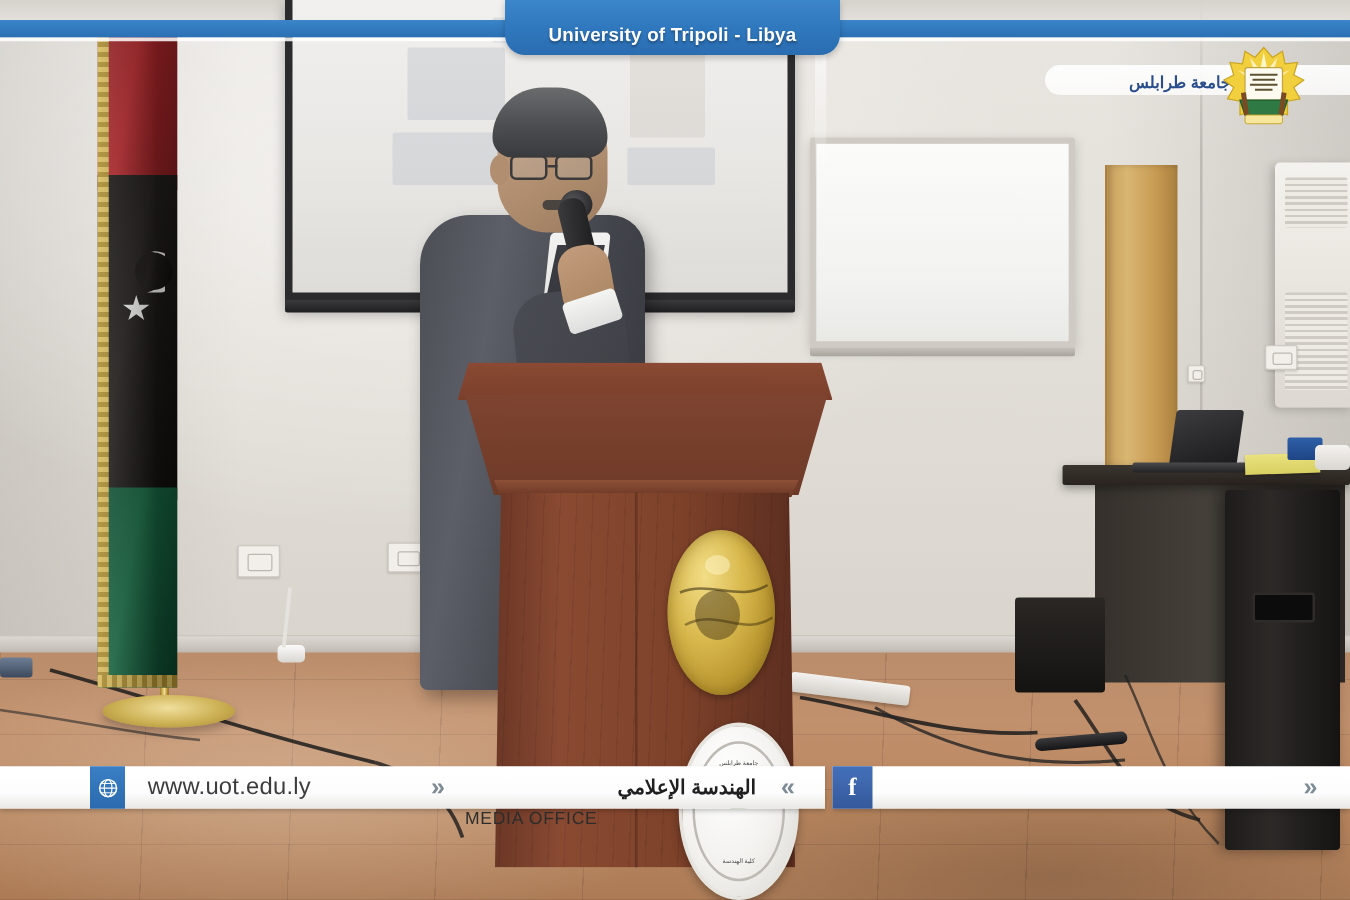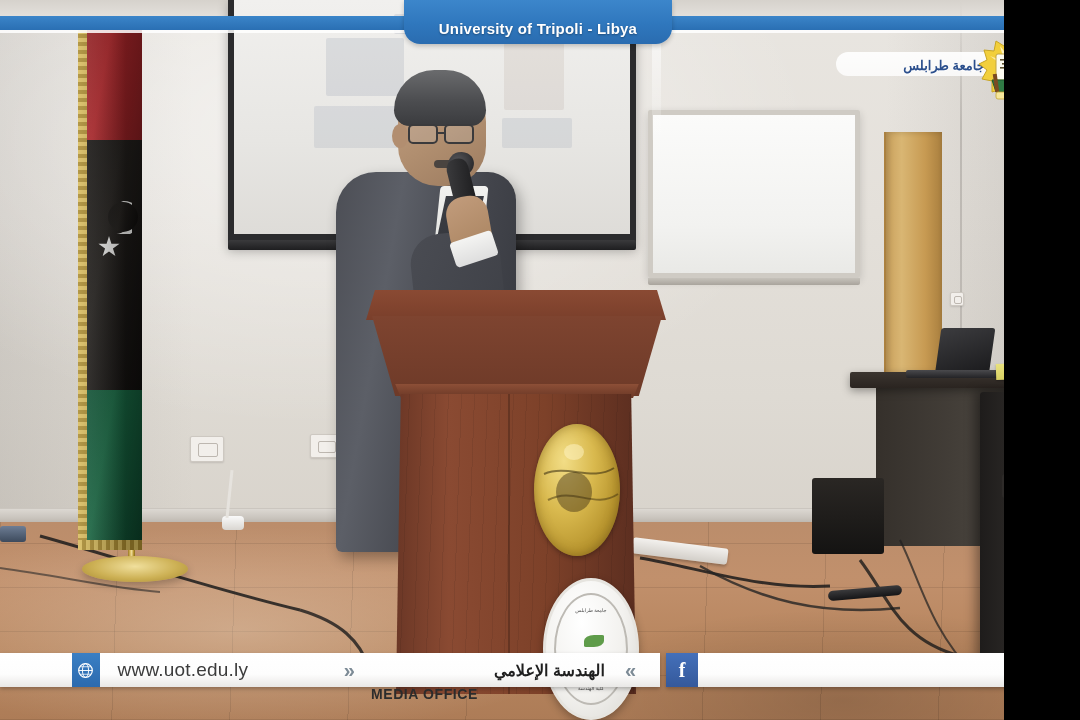--- a/index.html
+++ b/index.html
@@ -5,21 +5,21 @@
   * { box-sizing: border-box; margin: 0; padding: 0; }
   html, body {
     width: 1080px; height: 720px;
     background: #000;
     font-family: "Liberation Sans", sans-serif;
     overflow: hidden;
   }
 
   #stage {
     position: relative;
-    width: 1004px; height: 720px;
+    width: 1080px; height: 720px;
     overflow: hidden;
     background: #c4b5fd;
   }
 
   
   .photo { position: absolute; inset: 0; overflow: hidden; }
 
   
   .wall {
     position: absolute; left: 0; top: 0; width: 1080px; height: 530px;
@@ -433,21 +433,21 @@
     direction: rtl;
     text-shadow: 0 1px 0 rgba(255,255,255,.8);
   }
   .logo-emblem {
     position: absolute; left: 978px; top: 34px; width: 66px; height: 70px;
     z-index: 44;
   }
 
   
   .bottom-bar {
-    position: absolute; left: 0; top: 653px; width: 1080px; height: 34px;
+    position: absolute; left: 0; top: 613px; width: 1080px; height: 34px;
     z-index: 50;
     display: flex; align-items: flex-start;
   }
   .bb-seg {
     background: linear-gradient(180deg,#ffffff 0%,#fdfdfd 62%,#e9e8e6 100%);
     display: flex; align-items: center;
     box-shadow: 0 2px 4px rgba(0,0,0,.25);
     height: 34px;
   }
   .bb-gap { width: 6px; }
@@ -460,21 +460,21 @@
   .bb-icon svg { display: block; }
   .bb-url {
     color: #3c3c3c; font-size: 19px; padding: 0 14px 0 18px;
     letter-spacing: .2px; white-space: nowrap;
   }
   .bb-chev {
     color: #7d8b96; font-size: 20px; font-weight: bold;
     padding: 0 10px; line-height: 1; white-space: nowrap;
   }
   .bb-en {
-    color: #2c2c2c; font-size: 14px; font-weight: bold;
+    color: #2c2c2c; font-size: 14px; font-weight: normal;
     letter-spacing: .6px; padding: 0 6px; white-space: nowrap; margin-top: 48px;
   }
   .bb-ar {
     color: #1f1f1f; font-size: 16px; font-weight: bold;
     direction: rtl; padding: 0 10px; white-space: nowrap;
   }
   .bb-ar-long {
     color: #1f1f1f; font-size: 15px; font-weight: bold;
     direction: rtl; padding: 0 12px; white-space: nowrap;
   }

